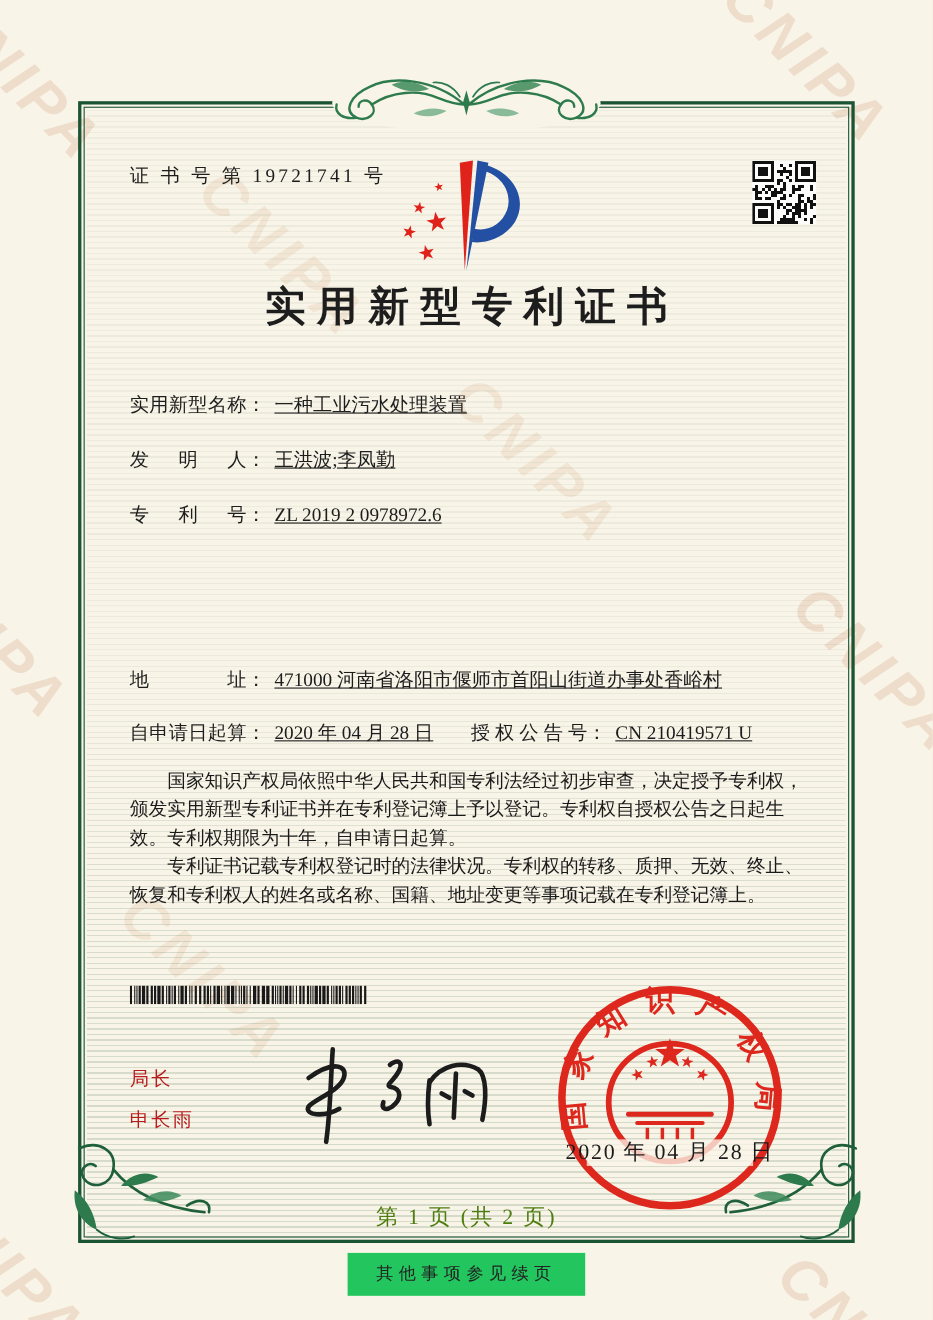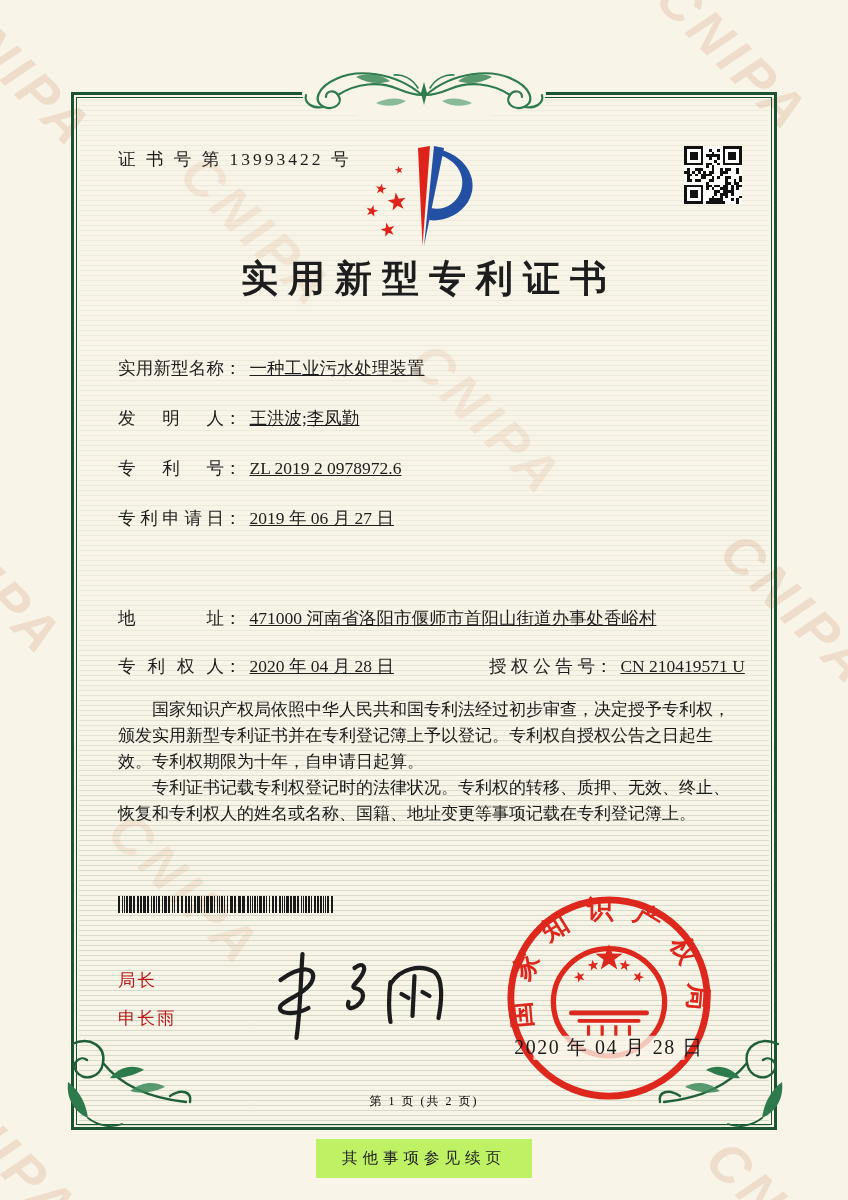--- a/index.html
+++ b/index.html
@@ -44,35 +44,35 @@
   .cert-no { position:absolute; left:118px; top:147px; font-size:17.5px; letter-spacing:3px; }
   .logo { position:absolute; left:360px; top:144px; }
   .qr   { position:absolute; left:684px; top:146px; background:#fdfdfb; }
   .title {
     position:absolute; left:0; right:0; top:254px; text-align:center;
     font-size:37px; font-weight:700; letter-spacing:10px; padding-left:10px;
   }
   .frow { position:absolute; left:118px; font-size:17.5px; white-space:nowrap; }
   .flabel { display:inline-block; width:106px; text-align:justify; text-align-last:justify; }
   .fvalue { margin-left:8px;text-decoration:underline; }
-  .flabel2 { display:inline-block; width:106px; margin-left:95px; text-align:justify; text-align-last:justify; }
+  .flabel2 { display:inline-block; width:106px; margin-left:34px; text-align:justify; text-align-last:justify; }
   .paras { position:absolute; left:118px; top:697px; width:616px; }
   .paras p { font-size:17px; line-height:25.9px; text-indent:2em; color:#1a1a1a; }
   .barcode { position:absolute; left:118px; top:896px; }
   .officer {
     position:absolute; left:118px; top:961px;
     font-family:"Liberation Sans","DejaVu Sans",sans-serif;
     font-size:17.5px; line-height:38px; letter-spacing:2px; color:#b91c1c;
   }
   .signature { position:absolute; left:248px; top:942px; }
   .seal { position:absolute; left:504px; top:893px; opacity:.96; }
-  .pageno { position:absolute; left:0; right:0; top:1093px; text-align:center; font-size:12px; letter-spacing:2px; color:#000000; }
+  .pageno { position:absolute; left:0; right:0; top:1093px; text-align:center; font-size:20px; letter-spacing:2px; color:#4d7c0f; }
   .continuation {
     position:absolute; left:50%; transform:translateX(-50%); top:1139px;
-    background:#bef264; padding:9px 26px; font-size:15.5px; letter-spacing:5px; color:#222;
+    background:#22c55e; padding:9px 26px; font-size:15.5px; letter-spacing:5px; color:#222;
     z-index:5;
   }
 </style>
 </head>
 <body>
 
 <div class="page">
 
   <span class="wm" style="left:-28px; top:-18px;">CNIPA</span>
   <span class="wm" style="left:688px; top:-34px;">CNIPA</span>
@@ -118,21 +118,21 @@
       <path d="M45,27 C62,48 90,62 128,66"></path>
       <path d="M10,46 C8,62 16,76 30,82 C28,68 22,55 10,46 Z" fill="#2d7a4c" stroke="none"></path>
       <path d="M52,42 C62,30 76,28 86,34 C74,40 62,43 52,42 Z" fill="#2d7a4c" stroke="none"></path>
       <path d="M72,55 C84,45 98,45 107,51 C94,57 82,58 72,55 Z" fill="#3d8a5a" stroke="none" opacity=".85"></path>
       <path d="M112,60 C124,52 134,56 132,66"></path>
       <path d="M30,82 C40,90 54,92 64,88" stroke-width="1.8"></path>
     </g>
   </svg>
 
   <div class="content">
-    <div class="cert-no">证 书 号 第 13993422 号</div>
+    <div class="cert-no">证 书 号 第 19721741 号</div>
 
     <svg class="logo" width="122" height="110" viewBox="0 0 120 110">
       <defs>
         <path id="star5" d="M0,-10 L2.35,-3.24 L9.51,-3.09 L3.80,1.24 L5.88,8.09 L0,4 L-5.88,8.09 L-3.80,1.24 L-9.51,-3.09 L-2.35,-3.24 Z"></path>
       </defs>
       <path d="M57,4 L69,2 L61.5,102 Z" fill="#df231a"></path>
       <path d="M73,2 L83,4 L63,102 Z" fill="#2450a4"></path>
       <path d="M81,6 C107,14 119,38 107,58 C98,72 81,78 68,76 L70,64 C83,67 95,60 100,47 C105,32 96,16 78,11 Z" fill="#2450a4"></path>
       <g fill="#df231a">
         <use href="#star5" transform="translate(38,26) scale(0.42) rotate(-12)"></use>
@@ -271,28 +271,25 @@
 
     <div class="frow" style="top:356px">
       <span class="flabel">实用新型名称</span><span>：</span><span class="fvalue">一种工业污水处理装置</span>
     </div>
     <div class="frow" style="top:406px">
       <span class="flabel">发明人</span><span>：</span><span class="fvalue">王洪波;李凤勤</span>
     </div>
     <div class="frow" style="top:456px">
       <span class="flabel">专利号</span><span>：</span><span class="fvalue">ZL 2019 2 0978972.6</span>
     </div>
-    <div class="frow" style="top:506px">
-      <span class="flabel">专利申请日</span><span>：</span><span class="fvalue">2019 年 06 月 27 日</span>
-    </div>
     <div class="frow" style="top:606px">
       <span class="flabel">地址</span><span>：</span><span class="fvalue">471000 河南省洛阳市偃师市首阳山街道办事处香峪村</span>
     </div>
     <div class="frow" style="top:654px">
-      <span class="flabel">专利权人</span><span>：</span><span class="fvalue">2020 年 04 月 28 日</span><span class="flabel2">授权公告号</span><span>：</span><span class="fvalue">CN 210419571 U</span>
+      <span class="flabel">自申请日起算</span><span>：</span><span class="fvalue">2020 年 04 月 28 日</span><span class="flabel2">授权公告号</span><span>：</span><span class="fvalue">CN 210419571 U</span>
     </div>
 
     <div class="paras">
       <p>国家知识产权局依照中华人民共和国专利法经过初步审查，决定授予专利权，颁发实用新型专利证书并在专利登记簿上予以登记。专利权自授权公告之日起生效。专利权期限为十年，自申请日起算。</p>
       <p>专利证书记载专利权登记时的法律状况。专利权的转移、质押、无效、终止、恢复和专利权人的姓名或名称、国籍、地址变更等事项记载在专利登记簿上。</p>
     </div>
 
     <svg class="barcode" width="218" height="17" viewBox="0 0 218 17" preserveAspectRatio="none">
         <rect x="0" y="0" width="2" height="17" fill="#191919"></rect>
         <rect x="4" y="0" width="1" height="17" fill="#191919"></rect>

